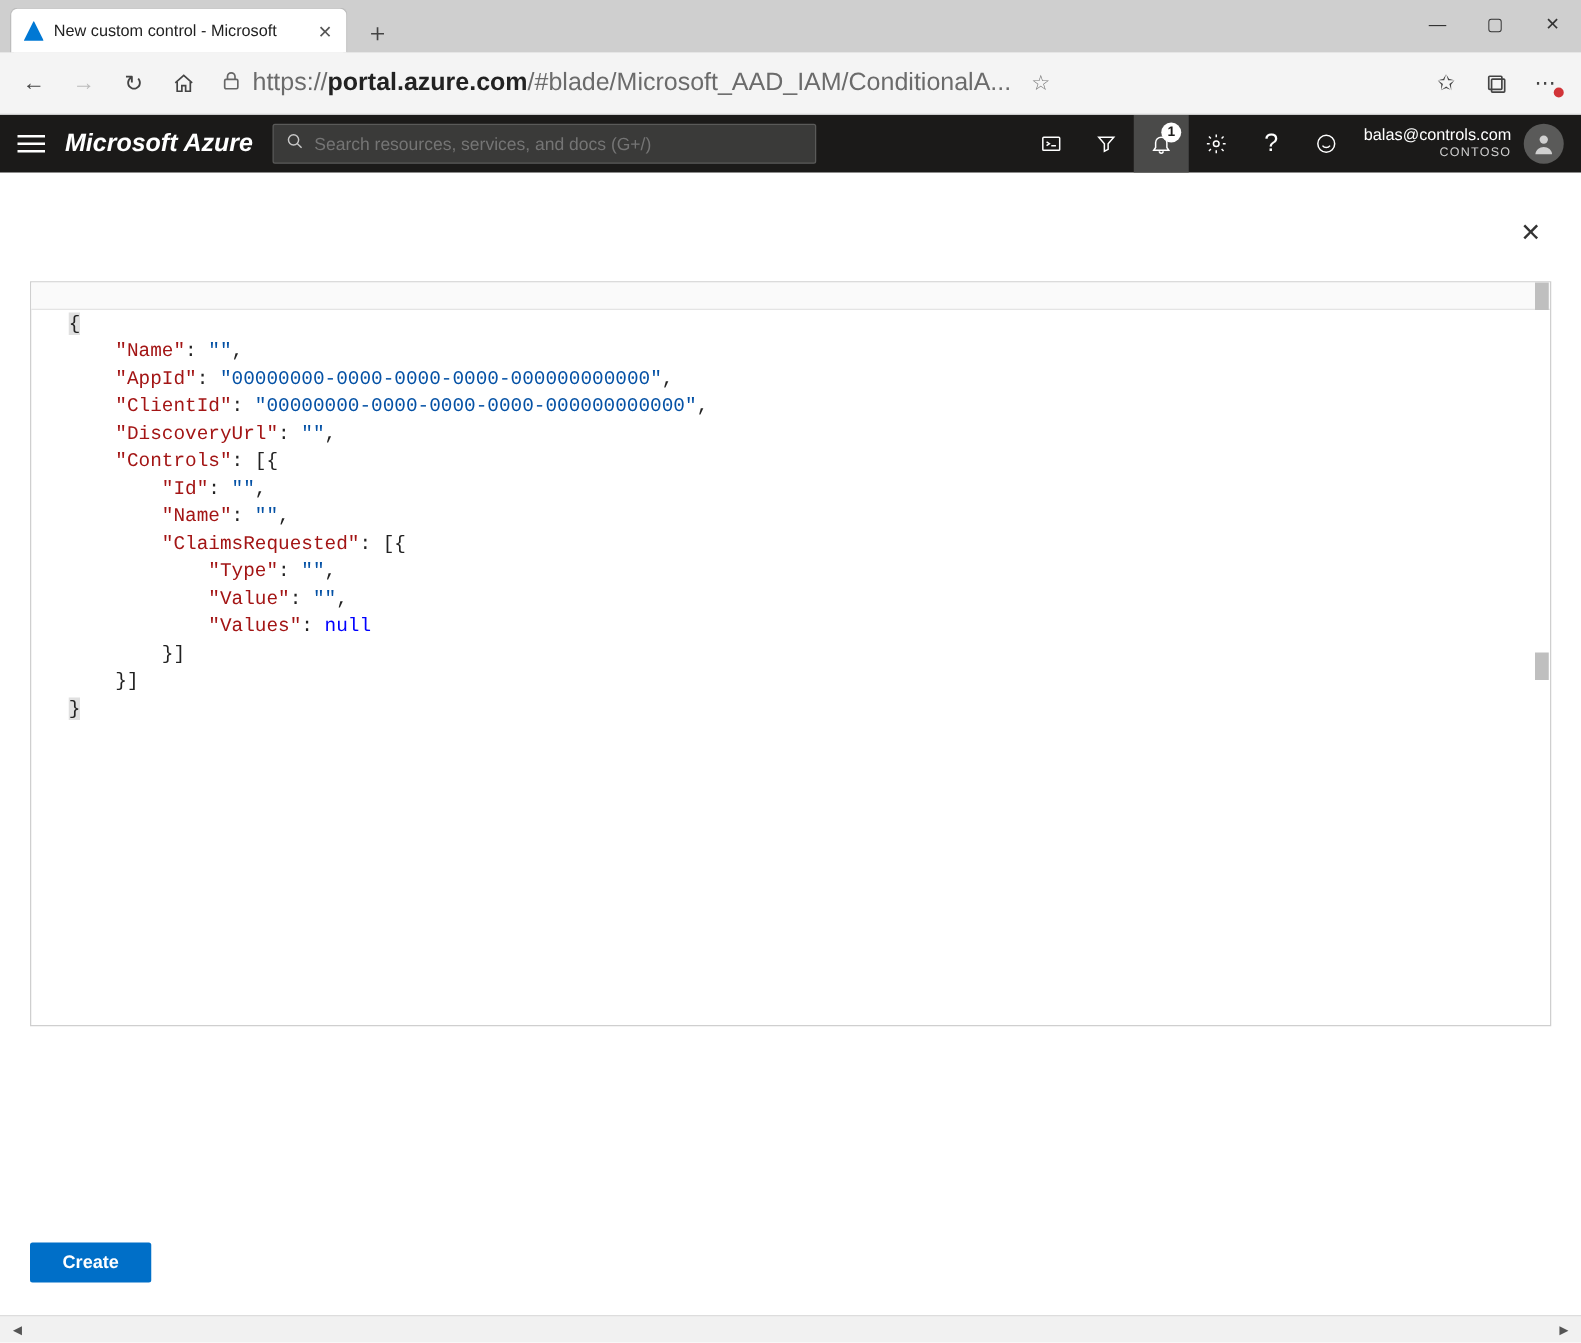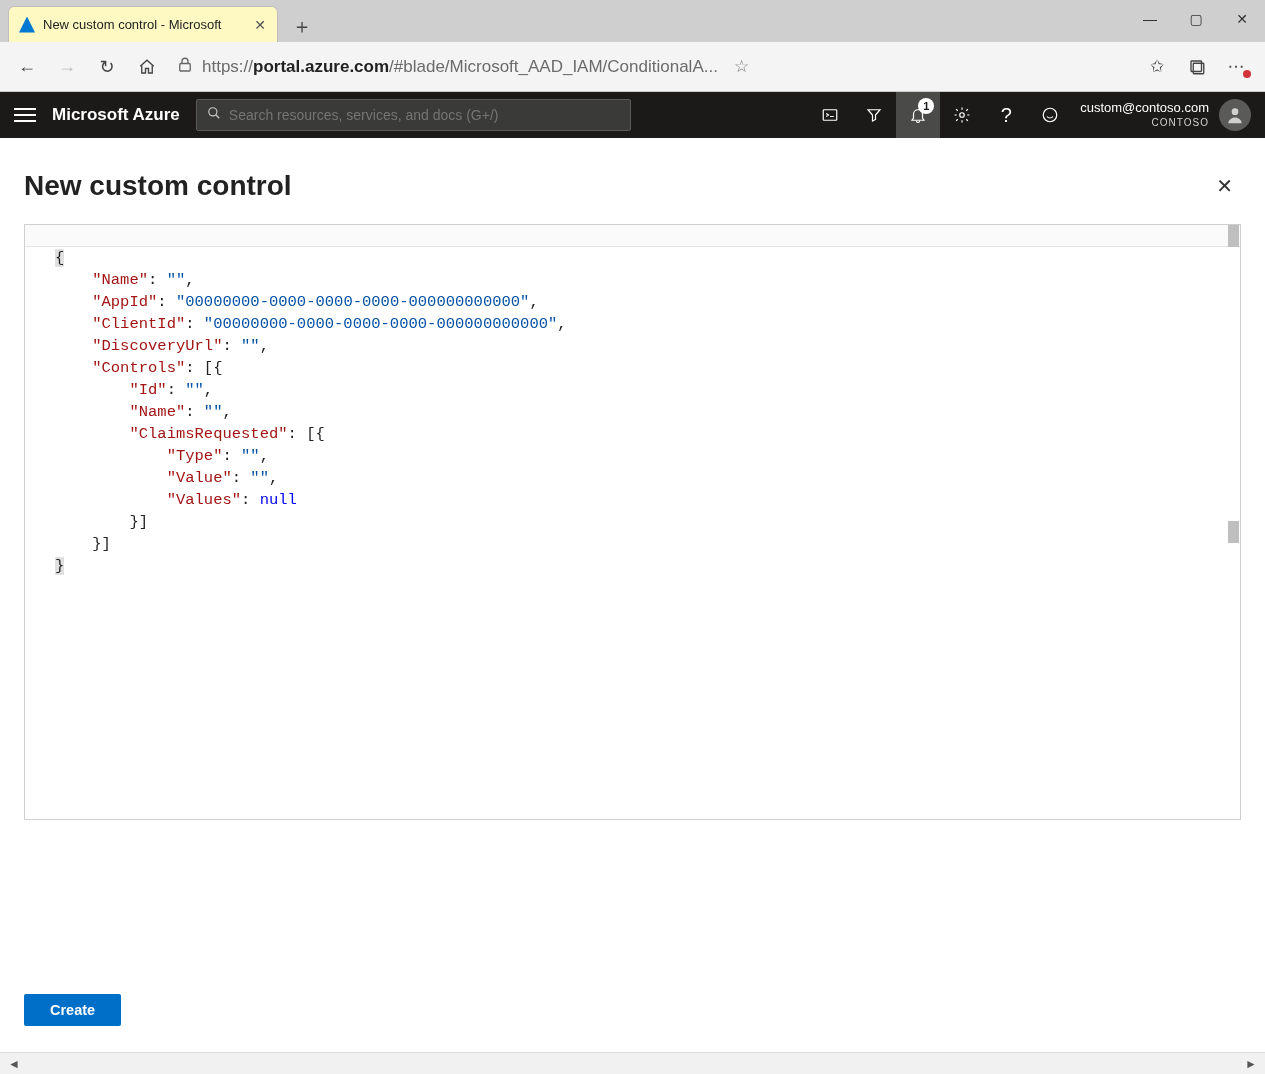--- a/index.html
+++ b/index.html
@@ -1,43 +1,43 @@
 <!DOCTYPE html>
 <html><head>
 <meta charset="utf-8">
 <style>
   * { box-sizing: border-box; margin: 0; padding: 0; }
   html, body { width: 1265px; height: 1074px; font-family: "Segoe UI", Arial, sans-serif; background:#fff; overflow:hidden;}
   
   .browser-chrome { width:100%; background:#e1e1e1; }
   .tab-strip { height:42px; background:#cfcfcf; display:flex; align-items:flex-end; padding:6px 0 0 8px; }
-  .tab { width:270px; height:36px; background:#fef9c3; border-top-left-radius:6px; border-top-right-radius:6px; display:flex; align-items:center; padding:0 10px; font-size:13px; color:#222; gap:8px; border:1px solid #bdbdbd; border-bottom:none;}
+  .tab { width:270px; height:36px; background:#ffffff; border-top-left-radius:6px; border-top-right-radius:6px; display:flex; align-items:center; padding:0 10px; font-size:13px; color:#222; gap:8px; border:1px solid #bdbdbd; border-bottom:none;}
   .tab .favicon { width:16px; height:16px; background:#0078d4; display:inline-block; clip-path: polygon(0 100%, 50% 0, 100% 100%); }
   .tab .tab-title { flex:1; white-space:nowrap; overflow:hidden; text-overflow:ellipsis;}
   .tab .tab-close { width:14px; height:14px; font-size:14px; line-height:14px; text-align:center; color:#555; cursor:pointer;}
   .newtab-btn { width:32px; height:32px; margin-left:8px; display:flex; align-items:center; justify-content:center; color:#444; font-size:20px; cursor:pointer;}
   .win-ctrls { position:absolute; right:0; top:0; height:42px; display:flex; }
   .win-ctrls div { width:46px; height:38px; display:flex; align-items:center; justify-content:center; color:#333; font-size:14px; cursor:pointer;}
   .nav-row { height:50px; background:#f4f4f4; display:flex; align-items:center; padding:0 10px; gap:6px; border-bottom:1px solid #ccc;}
   .nav-btn { width:34px; height:34px; display:flex; align-items:center; justify-content:center; color:#444; border-radius:4px; cursor:pointer; font-size:18px;}
   .nav-btn.disabled { color:#bbb; cursor:default;}
   .url-bar { flex:1; display:flex; align-items:center; gap:8px; padding:0 6px;}
   .lock { color:#666; font-size:15px;}
-  .url-text { font-size:17px; color:#6b6b6b; white-space:nowrap; overflow:hidden; text-overflow:ellipsis;text-align:right;}
+  .url-text { font-size:20px; color:#6b6b6b; white-space:nowrap; overflow:hidden; text-overflow:ellipsis;text-align:right;}
   .url-text b { color:#222; font-weight:600;}
   .star { color:#777; font-size:17px; padding:0 8px;}
   .edge-right { display:flex; align-items:center; gap:4px; }
   .edge-right .ico { width:36px; height:34px; display:flex; align-items:center; justify-content:center; color:#444; font-size:17px; cursor:pointer;}
   .more-dot { font-size:20px; letter-spacing:2px; position:relative;}
   .update-dot { position:absolute; bottom:6px; right:4px; width:8px; height:8px; background:#d13438; border-radius:50%;}
   
   .azure-bar { height:46px; background:#1b1a19; display:flex; align-items:center; color:#fff; padding:0 14px; gap:16px;}
   .hamburger { width:22px; cursor:pointer;}
   .hamburger div { height:2px; background:#fff; margin:4px 0;}
-  .brand { font-size:17px; font-weight:600; white-space:nowrap;}
+  .brand { font-size:20px; font-weight:600; white-space:nowrap;font-style:italic;}
   .search-box { flex:0 0 435px; height:32px; background:#3a3a39; border:1px solid #5a5a59; border-radius:2px; display:flex; align-items:center; padding:0 10px; color:#c8c8c8; gap:8px;}
   .search-box input { flex:1; background:transparent; border:none; outline:none; color:#f97316; font-size:14px;}
   .azure-icons { margin-left:auto; display:flex; align-items:center; height:100%; }
   .azure-icons .azbtn { width:44px; height:46px; display:flex; align-items:center; justify-content:center; color:#fff; font-size:17px; cursor:pointer; position:relative;}
   .azbtn.active { background:#4a4a49; }
   .bell-badge { position:absolute; top:6px; right:6px; background:#fff; color:#1b1a19; font-size:11px; font-weight:700; width:16px; height:16px; border-radius:50%; display:flex; align-items:center; justify-content:center;}
   .account { margin-left:8px; text-align:right; font-size:13px; line-height:15px;}
   .account .dir { font-size:10px; color:#d0d0d0; letter-spacing:1px;}
   .avatar { width:32px; height:32px; background:#5a5a59; border-radius:50%; margin-left:10px; display:flex; align-items:center; justify-content:center;}
   .avatar svg { fill:#d0d0d0;}
@@ -161,36 +161,35 @@
         </svg>
     </div>
     <div class="azbtn" style="font-size:20px;">?</div>
     <div class="azbtn">
       <svg class="ico18" viewBox="0 0 24 24" fill="none" stroke="#fff" stroke-width="1.6">
           <circle cx="12" cy="12" r="9"></circle>
           <path d="M8 14s1.5 2 4 2 4-2 4-2M9 10h.01M15 10h.01"></path>
         </svg>
     </div>
     <div class="account">
-      <div>custom@contoso.com</div>
+      <div>balas@controls.com</div>
       <div class="dir">CONTOSO</div>
     </div>
     <div class="avatar">
       <svg width="20" height="20" viewBox="0 0 24 24">
           <circle cx="12" cy="8" r="4"></circle>
           <path d="M4 22c0-4 4-7 8-7s8 3 8 7"></path>
         </svg>
     </div>
   </div>
 </div>
 
 <div class="page">
 
   <div class="page-title-row">
-    <div class="page-title">New custom control</div>
     <div class="close-blade">✕</div>
   </div>
 
 
   <div class="editor-wrap">
     <div class="scroll-thumb thumb-top"></div>
     <div class="editor-toolbar"></div>
     <div class="code" id="code"><div><span></span><span class="p cursor-brace">{</span></div><div><span>    </span><span class="k">"Name"</span><span class="p">: </span><span class="s">""</span><span class="p">,</span></div><div><span>    </span><span class="k">"AppId"</span><span class="p">: </span><span class="s">"00000000-0000-0000-0000-000000000000"</span><span class="p">,</span></div><div><span>    </span><span class="k">"ClientId"</span><span class="p">: </span><span class="s">"00000000-0000-0000-0000-000000000000"</span><span class="p">,</span></div><div><span>    </span><span class="k">"DiscoveryUrl"</span><span class="p">: </span><span class="s">""</span><span class="p">,</span></div><div><span>    </span><span class="k">"Controls"</span><span class="p">: [{</span></div><div><span>        </span><span class="k">"Id"</span><span class="p">: </span><span class="s">""</span><span class="p">,</span></div><div><span>        </span><span class="k">"Name"</span><span class="p">: </span><span class="s">""</span><span class="p">,</span></div><div><span>        </span><span class="k">"ClaimsRequested"</span><span class="p">: [{</span></div><div><span>            </span><span class="k">"Type"</span><span class="p">: </span><span class="s">""</span><span class="p">,</span></div><div><span>            </span><span class="k">"Value"</span><span class="p">: </span><span class="s">""</span><span class="p">,</span></div><div><span>            </span><span class="k">"Values"</span><span class="p">: </span><span class="n">null</span></div><div><span>        </span><span class="p">}]</span></div><div><span>    </span><span class="p">}]</span></div><div><span></span><span class="p cursor-brace">}</span></div></div>
     <div class="scroll-thumb thumb-bot"></div>
   </div>

